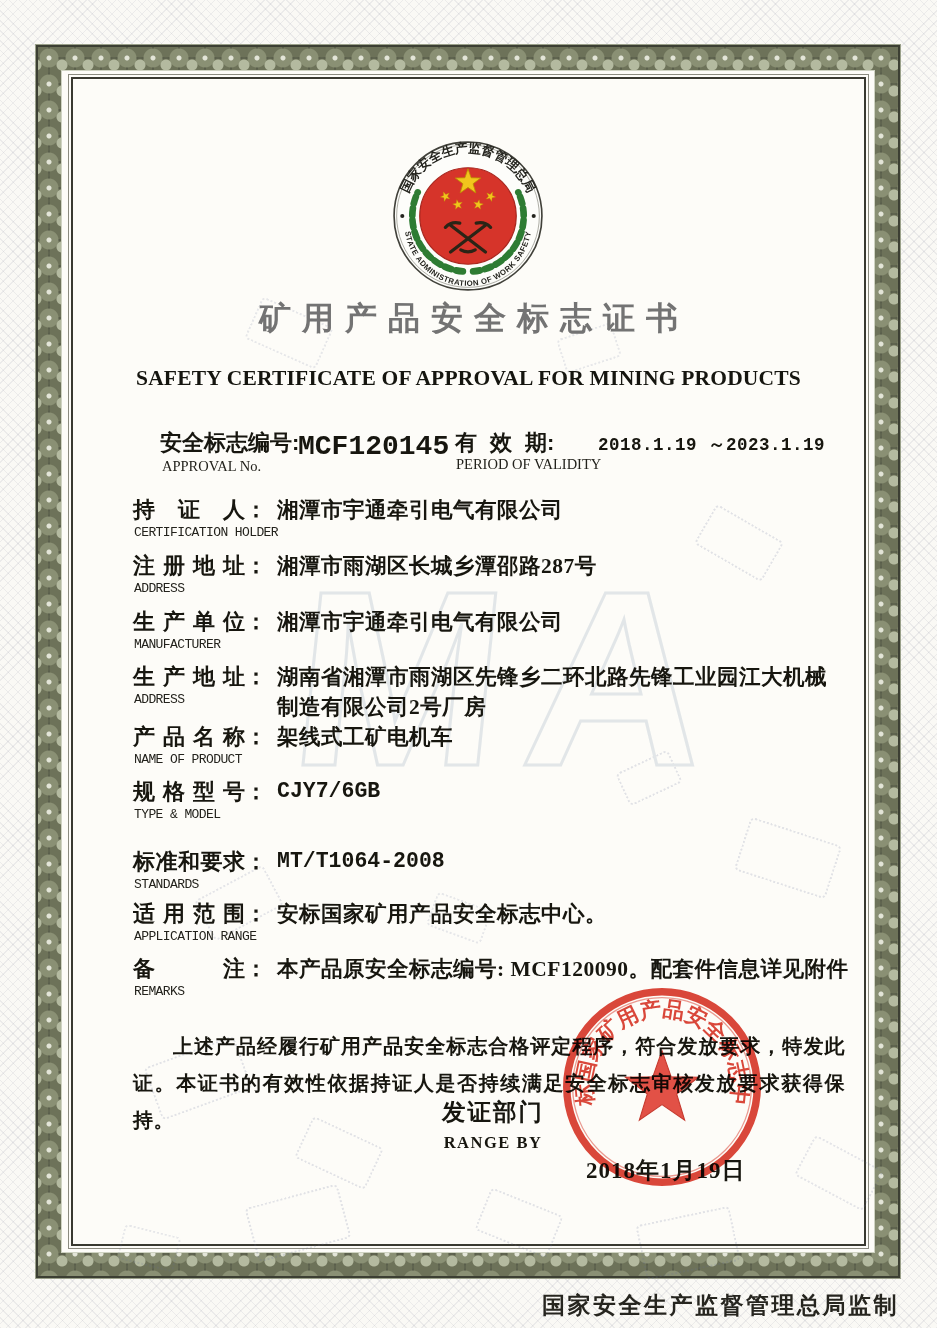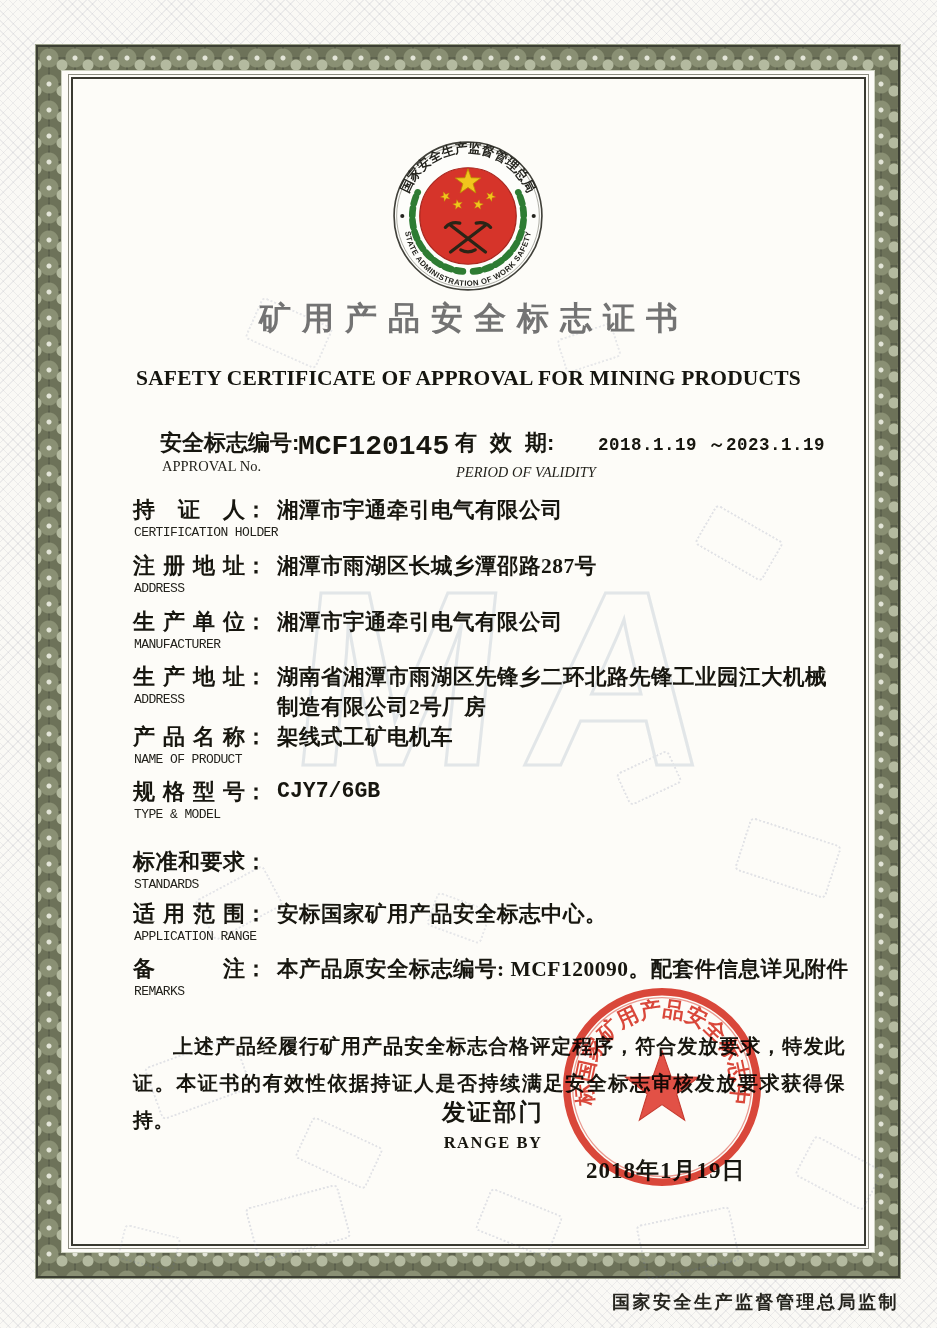--- a/index.html
+++ b/index.html
@@ -84,21 +84,21 @@
     color:#17160f; letter-spacing:.5px;
   }
 
   
   .approval-row { position:absolute; left:160px; top:428px; width:700px; height:50px; }
   .approval-label { position:absolute; left:0; top:0; white-space:nowrap; }
   .approval-en { position:absolute; left:2px; top:30px; }
   .approval-no { position:absolute; left:138px; top:3px; font-size:28px; }
   .validity-label { position:absolute; left:295px; top:0; white-space:nowrap; }
   .validity-label .just { width:92px; }
-  .validity-en { position:absolute; left:296px; top:36px;font-style:italic; }
+  .validity-en { position:absolute; left:296px; top:28px; }
   .validity-val { position:absolute; left:438px; top:4px; font-size:17.5px; letter-spacing:.5px; white-space:nowrap; }
 
   
   .field-row { position:absolute; left:133px; width:760px; }
   .field-row .lab { white-space:nowrap; }
   .field-row .just { width:112px; }
   .field-row .en-sub { position:absolute; left:1px; top:30px; }
   .field-row .val { position:absolute; left:144px; top:0; width:600px; }
   .field-row .val.wrap2 { width:556px; line-height:30px; }
   .field-row .val.code { font-size:21.5px; top:2px; }
@@ -119,21 +119,21 @@
   .issue-date {
     position:absolute; left:586px; top:1155px;
     font-family:"Liberation Serif", serif; font-weight:700; font-size:23px;
     letter-spacing:1px; color:#17160f; white-space:nowrap;
   }
 
   .seal { position:absolute; left:555px; top:980px; mix-blend-mode:multiply; opacity:.93; }
 
   .footer-text {
     position:absolute; right:38px; top:1290px;
-    font-weight:700; font-size:18px; letter-spacing:2.5px; color:#26251f;
+    font-weight:700; font-size:23px; letter-spacing:2.5px; color:#26251f;
     white-space:nowrap;
   }
 </style>
 </head>
 <body>
 
 <div class="page">
 
   <div class="band">
     <div class="band-inner"></div>
@@ -247,20 +247,21 @@
 
     <div class="field-row" style="top:777px;">
       <span class="lab cn-label"><span class="just">规格型号</span><span class="colon">：</span></span>
       <span class="en-sub">TYPE &amp; MODEL</span>
       <span class="val mono-val code">CJY7/6GB</span>
     </div>
 
     <div class="field-row" style="top:847px;">
       <span class="lab cn-label"><span class="just">标准和要求</span><span class="colon">：</span></span>
       <span class="en-sub">STANDARDS</span>
+      <span class="val mono-val code">MT/T1064-2008</span>
     </div>
 
     <div class="field-row" style="top:899px;">
       <span class="lab cn-label"><span class="just">适用范围</span><span class="colon">：</span></span>
       <span class="en-sub">APPLICATION RANGE</span>
       <span class="val cn-val">安标国家矿用产品安全标志中心。</span>
     </div>
 
     <div class="field-row" style="top:954px;">
       <span class="lab cn-label"><span class="just">备注</span><span class="colon">：</span></span>

